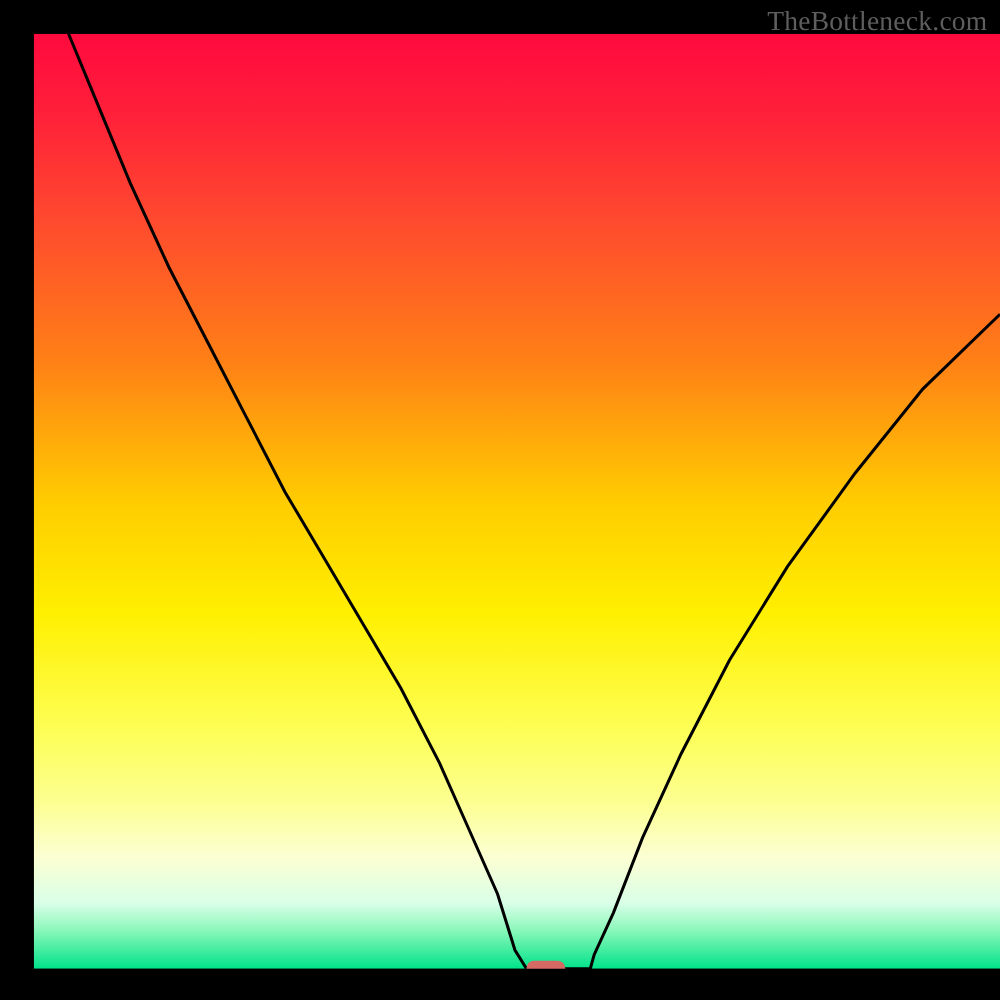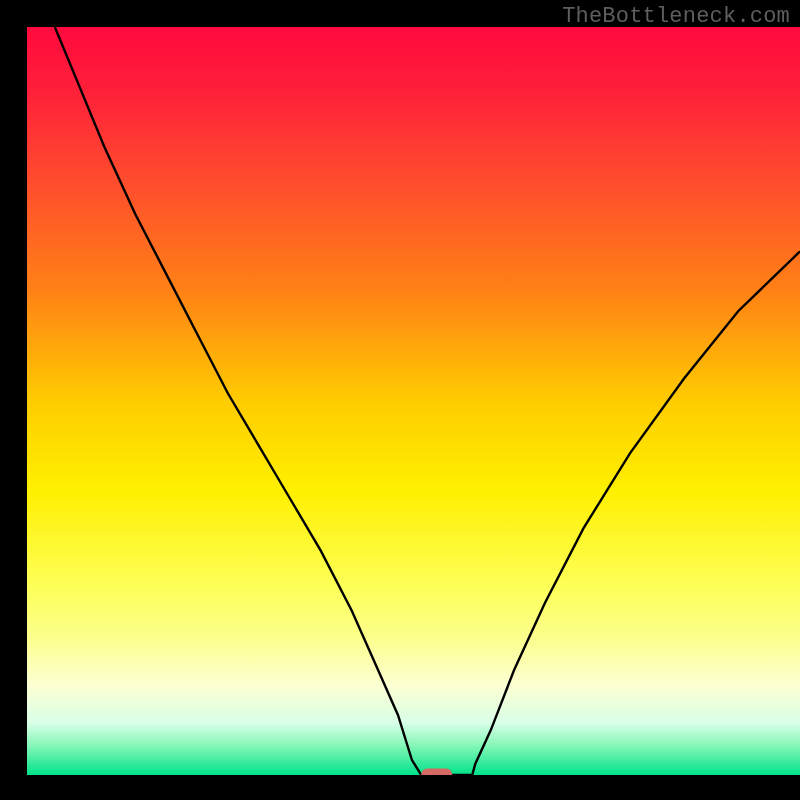--- a/index.html
+++ b/index.html
@@ -15,21 +15,21 @@
     width: 800px;
     height: 800px;
   }
   svg {
     display: block;
   }
   .watermark {
     position: absolute;
     top: 4px;
     right: 10px;
-    font-family: Liberation Mono, monospace;
+    font-family: Liberation Serif, serif;
     font-size: 22px;
     font-weight: 500;
     color: #5e5e5e;
     letter-spacing: 0.2px;
   }
 </style>
 </head>
 <body>
 
 <div class="chart-container">

